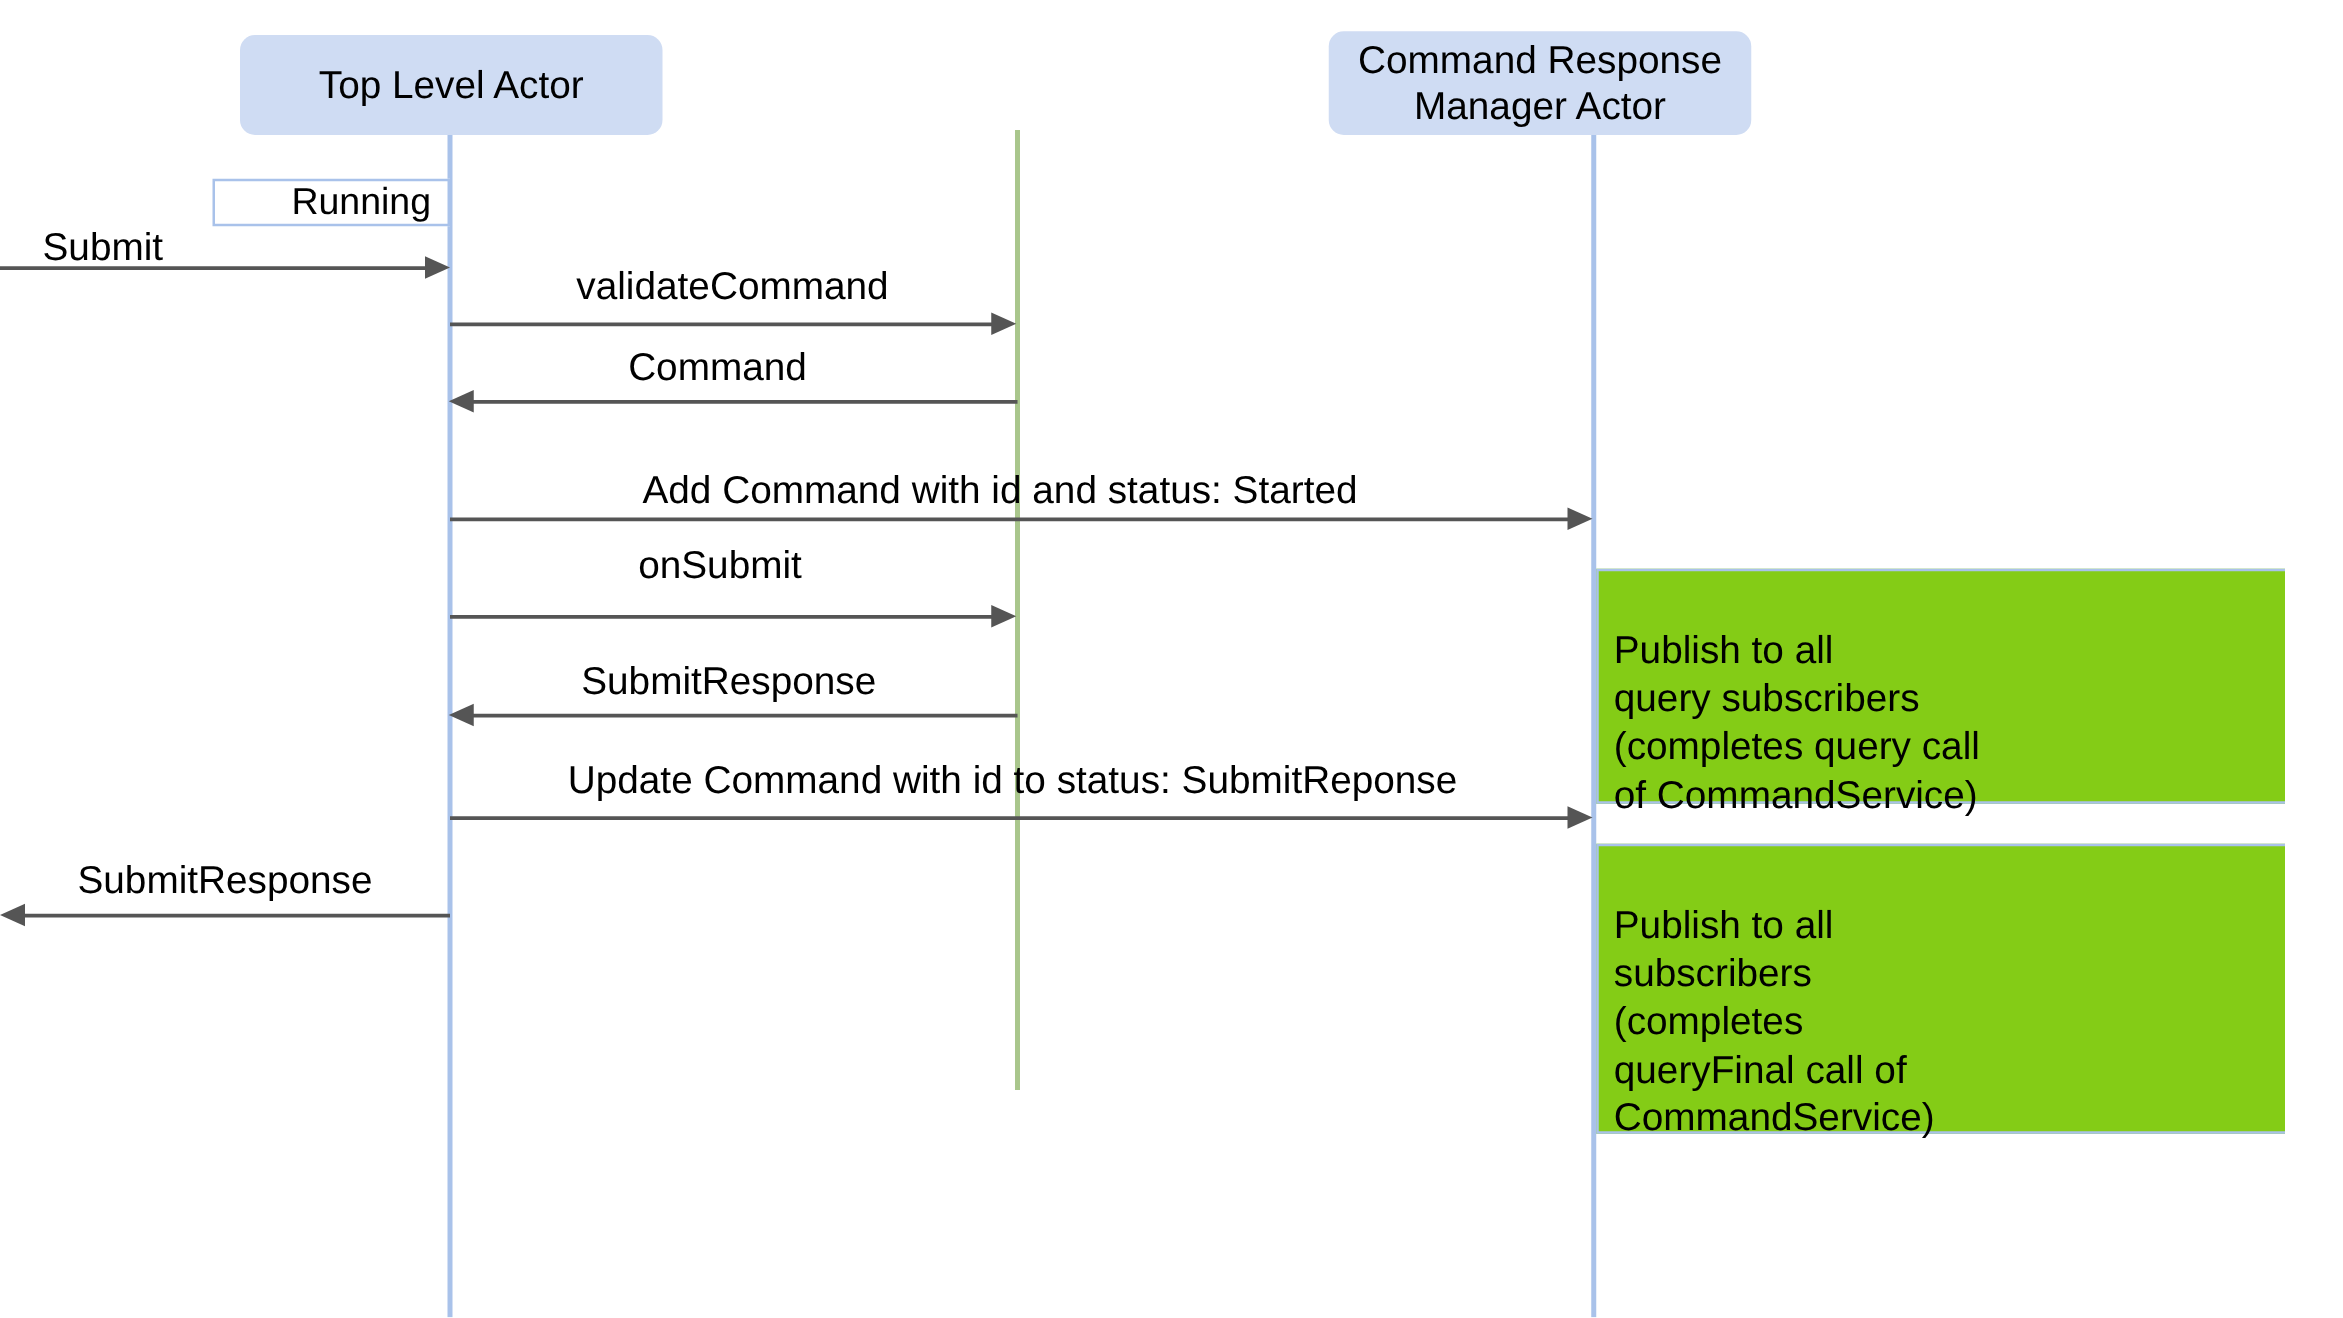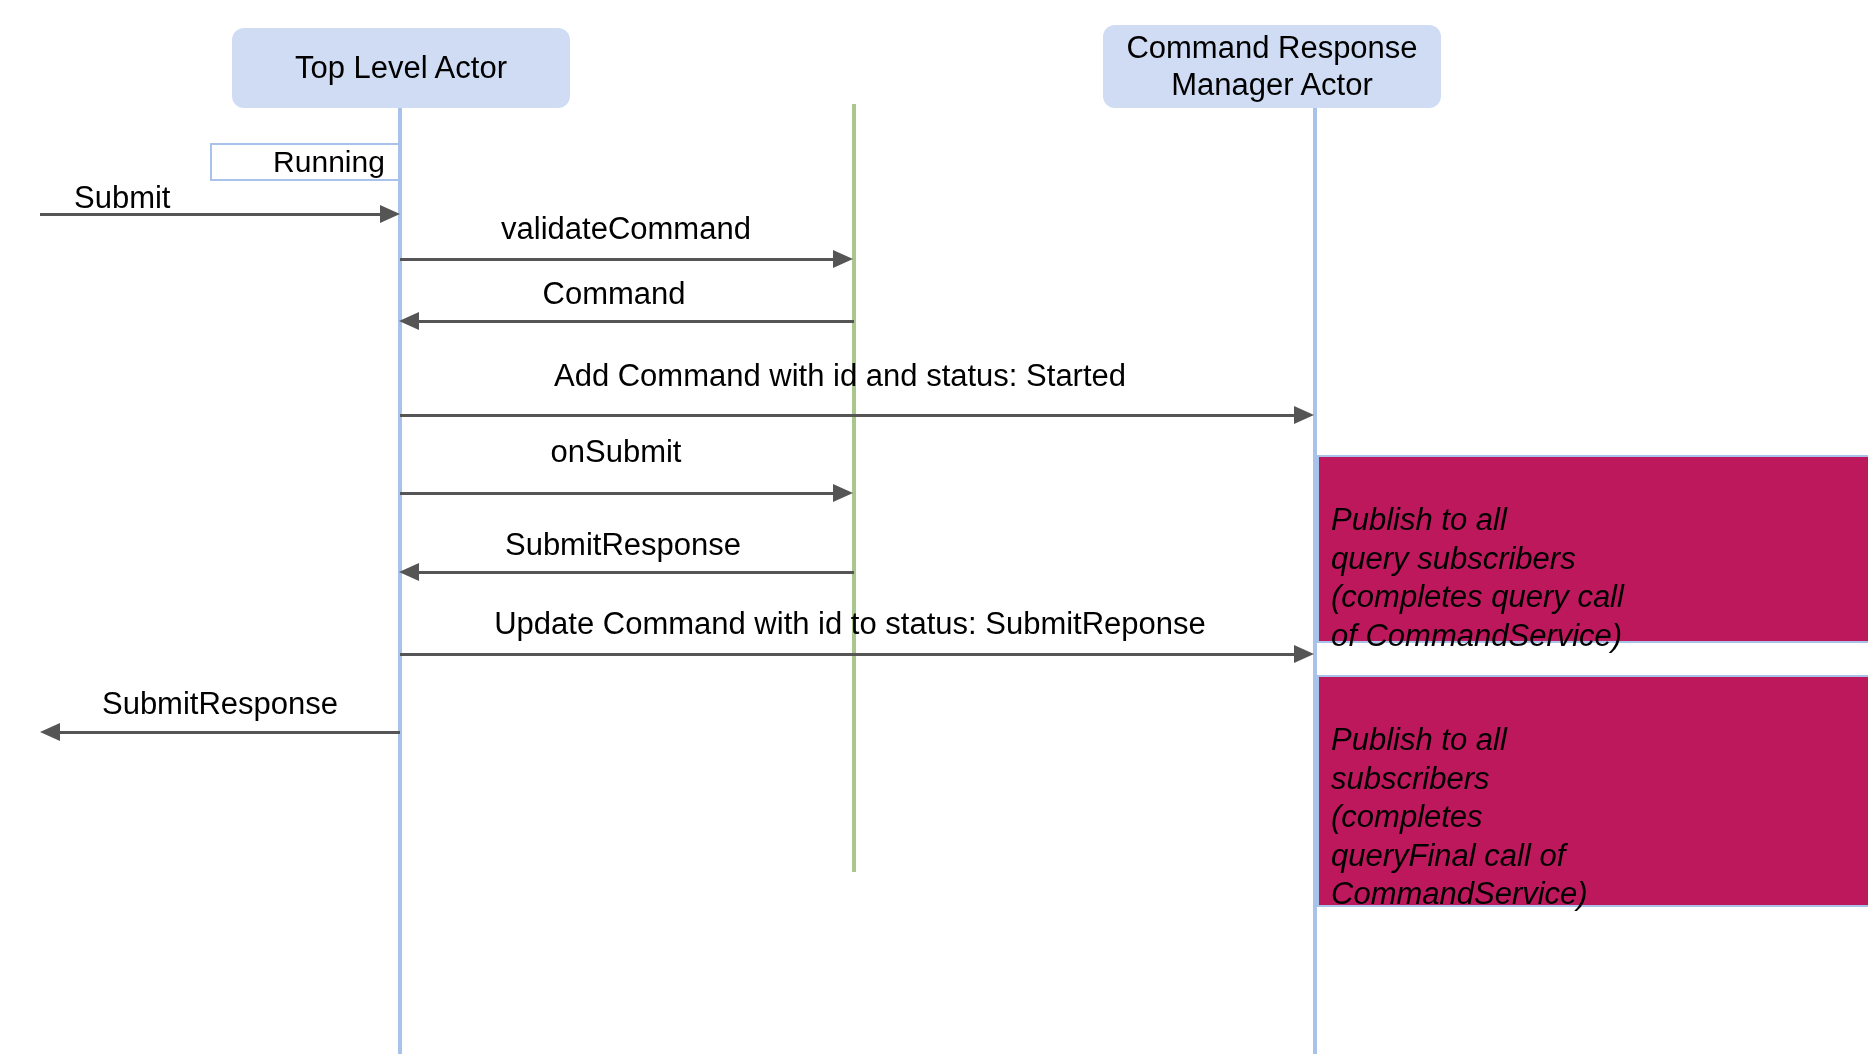--- a/index.html
+++ b/index.html
@@ -11,21 +11,20 @@
   body {
     font-family: "Liberation Sans", sans-serif;
     color: #000000;
   }
   #canvas {
     position: relative;
     width: 1828px;
     height: 1054px;
     background: #ffffff;
     overflow: hidden;
-    margin-left: 40px;
   }
 
   
   .participant {
     position: absolute;
     box-sizing: border-box;
     border-radius: 12px;
     display: flex;
     align-items: center;
     justify-content: center;
@@ -87,27 +86,26 @@
     color: #000;
     white-space: nowrap;
   }
   .msg-label.center { transform: translateX(-50%); }
 
   
   .note {
     position: absolute;
     box-sizing: border-box;
     border: 2px solid #a9c2ea;
-    background: #be185d;
+    background: #84cc16;
     font-size: 31px;
     line-height: 1.24;
     color: #000;
     padding: 6px 10px 6px 12px;
     white-space: pre-line;
-    font-style: italic;
   }
 </style>
 </head>
 <body>
 
 <div id="canvas">
 
   <div class="lifeline blue" style="left:358px; top:104px; height:950px;"></div>
   <div class="lifeline green" style="left:812px; top:104px; height:768px;"></div>
   <div class="lifeline blue" style="left:1273px; top:104px; height:950px;"></div>
@@ -131,21 +129,21 @@
   <div class="arrowhead right" style="left:340px; top:205px;"></div>
 
   <div class="msg-label center" style="left:586px; top:213px;">validateCommand</div>
   <div class="msg" style="left:360px; top:258px; width:434px;"></div>
   <div class="arrowhead right" style="left:793px; top:250px;"></div>
 
   <div class="msg-label center" style="left:574px; top:278px;">Command</div>
   <div class="msg" style="left:378px; top:320px; width:436px;"></div>
   <div class="arrowhead left" style="left:359px; top:312px;"></div>
 
-  <div class="msg-label center" style="left:800px; top:360px;">Add Command with id and status: Started</div>
+  <div class="msg-label center" style="left:800px; top:376px;">Add Command with id and status: Started</div>
   <div class="msg" style="left:360px; top:414px; width:895px;"></div>
   <div class="arrowhead right" style="left:1254px; top:406px;"></div>
 
   <div class="msg-label center" style="left:576px; top:436px;">onSubmit</div>
   <div class="msg" style="left:360px; top:492px; width:434px;"></div>
   <div class="arrowhead right" style="left:793px; top:484px;"></div>
 
   <div class="msg-label center" style="left:583px; top:529px;">SubmitResponse</div>
   <div class="msg" style="left:378px; top:571px; width:436px;"></div>
   <div class="arrowhead left" style="left:359px; top:563px;"></div>

